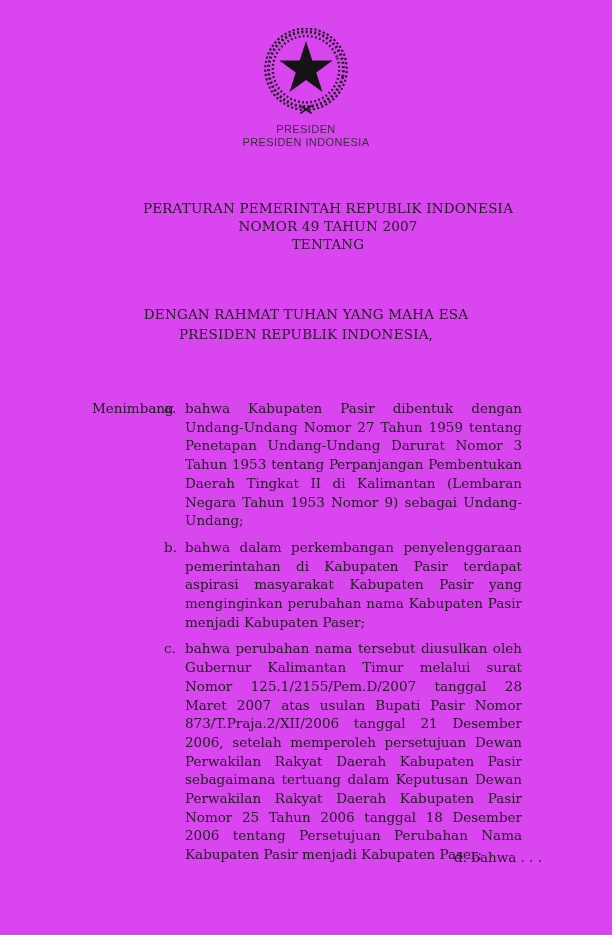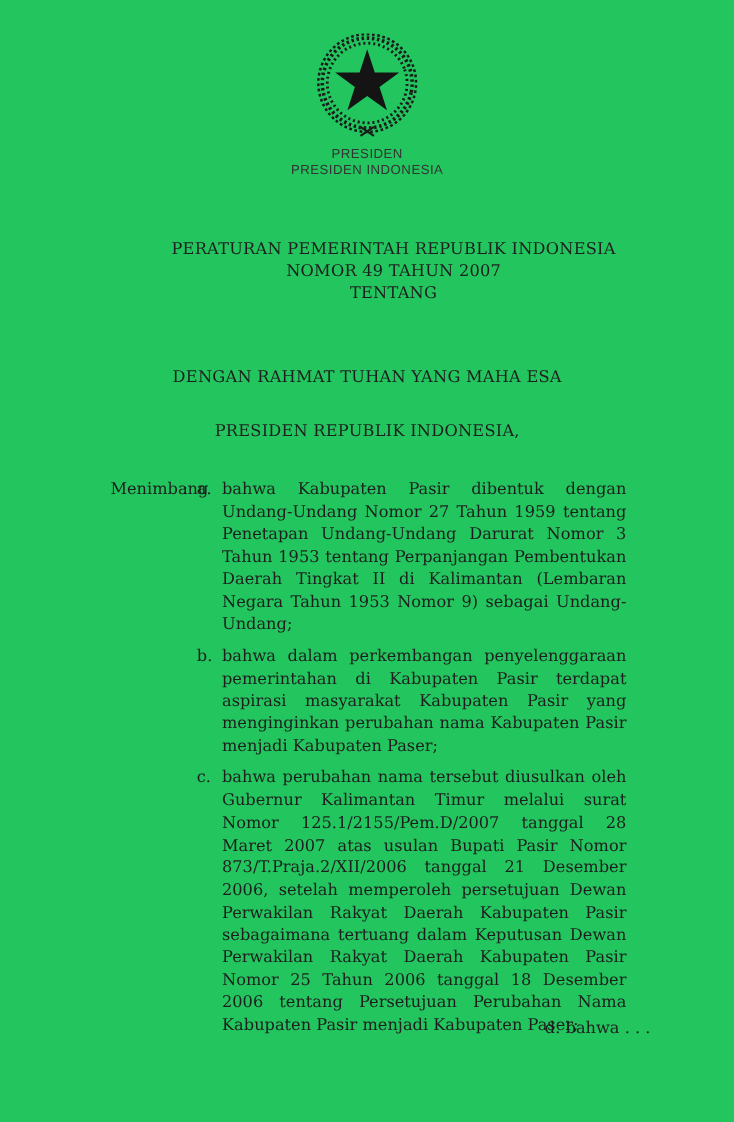--- a/index.html
+++ b/index.html
@@ -5,21 +5,21 @@
   html, body {
     margin: 0;
     padding: 0;
     background: #e8e8e8;
   }
   .page {
     position: relative;
     width: 612px;
     height: 935px;
     margin: 0 auto;
-    background: #22c55e;
+    background: #d946ef;
     font-family: "DejaVu Serif", serif;
     color: #1e1e1e;
     overflow: hidden;
   }
   .header {
     position: absolute;
     top: 28px;
     left: 0;
     right: 0;
     text-align: center;
@@ -50,21 +50,21 @@
     position: absolute;
     top: 306px;
     left: 0;
     right: 0;
     text-align: center;
     font-size: 13.5px;
     letter-spacing: 0.2px;
   }
   .authority {
     position: absolute;
-    top: 351px;
+    top: 326px;
     left: 0;
     right: 0;
     text-align: center;
     font-size: 13.5px;
     letter-spacing: 0.2px;
   }
   .menimbang {
     position: absolute;
     top: 399px;
     left: 92px;

